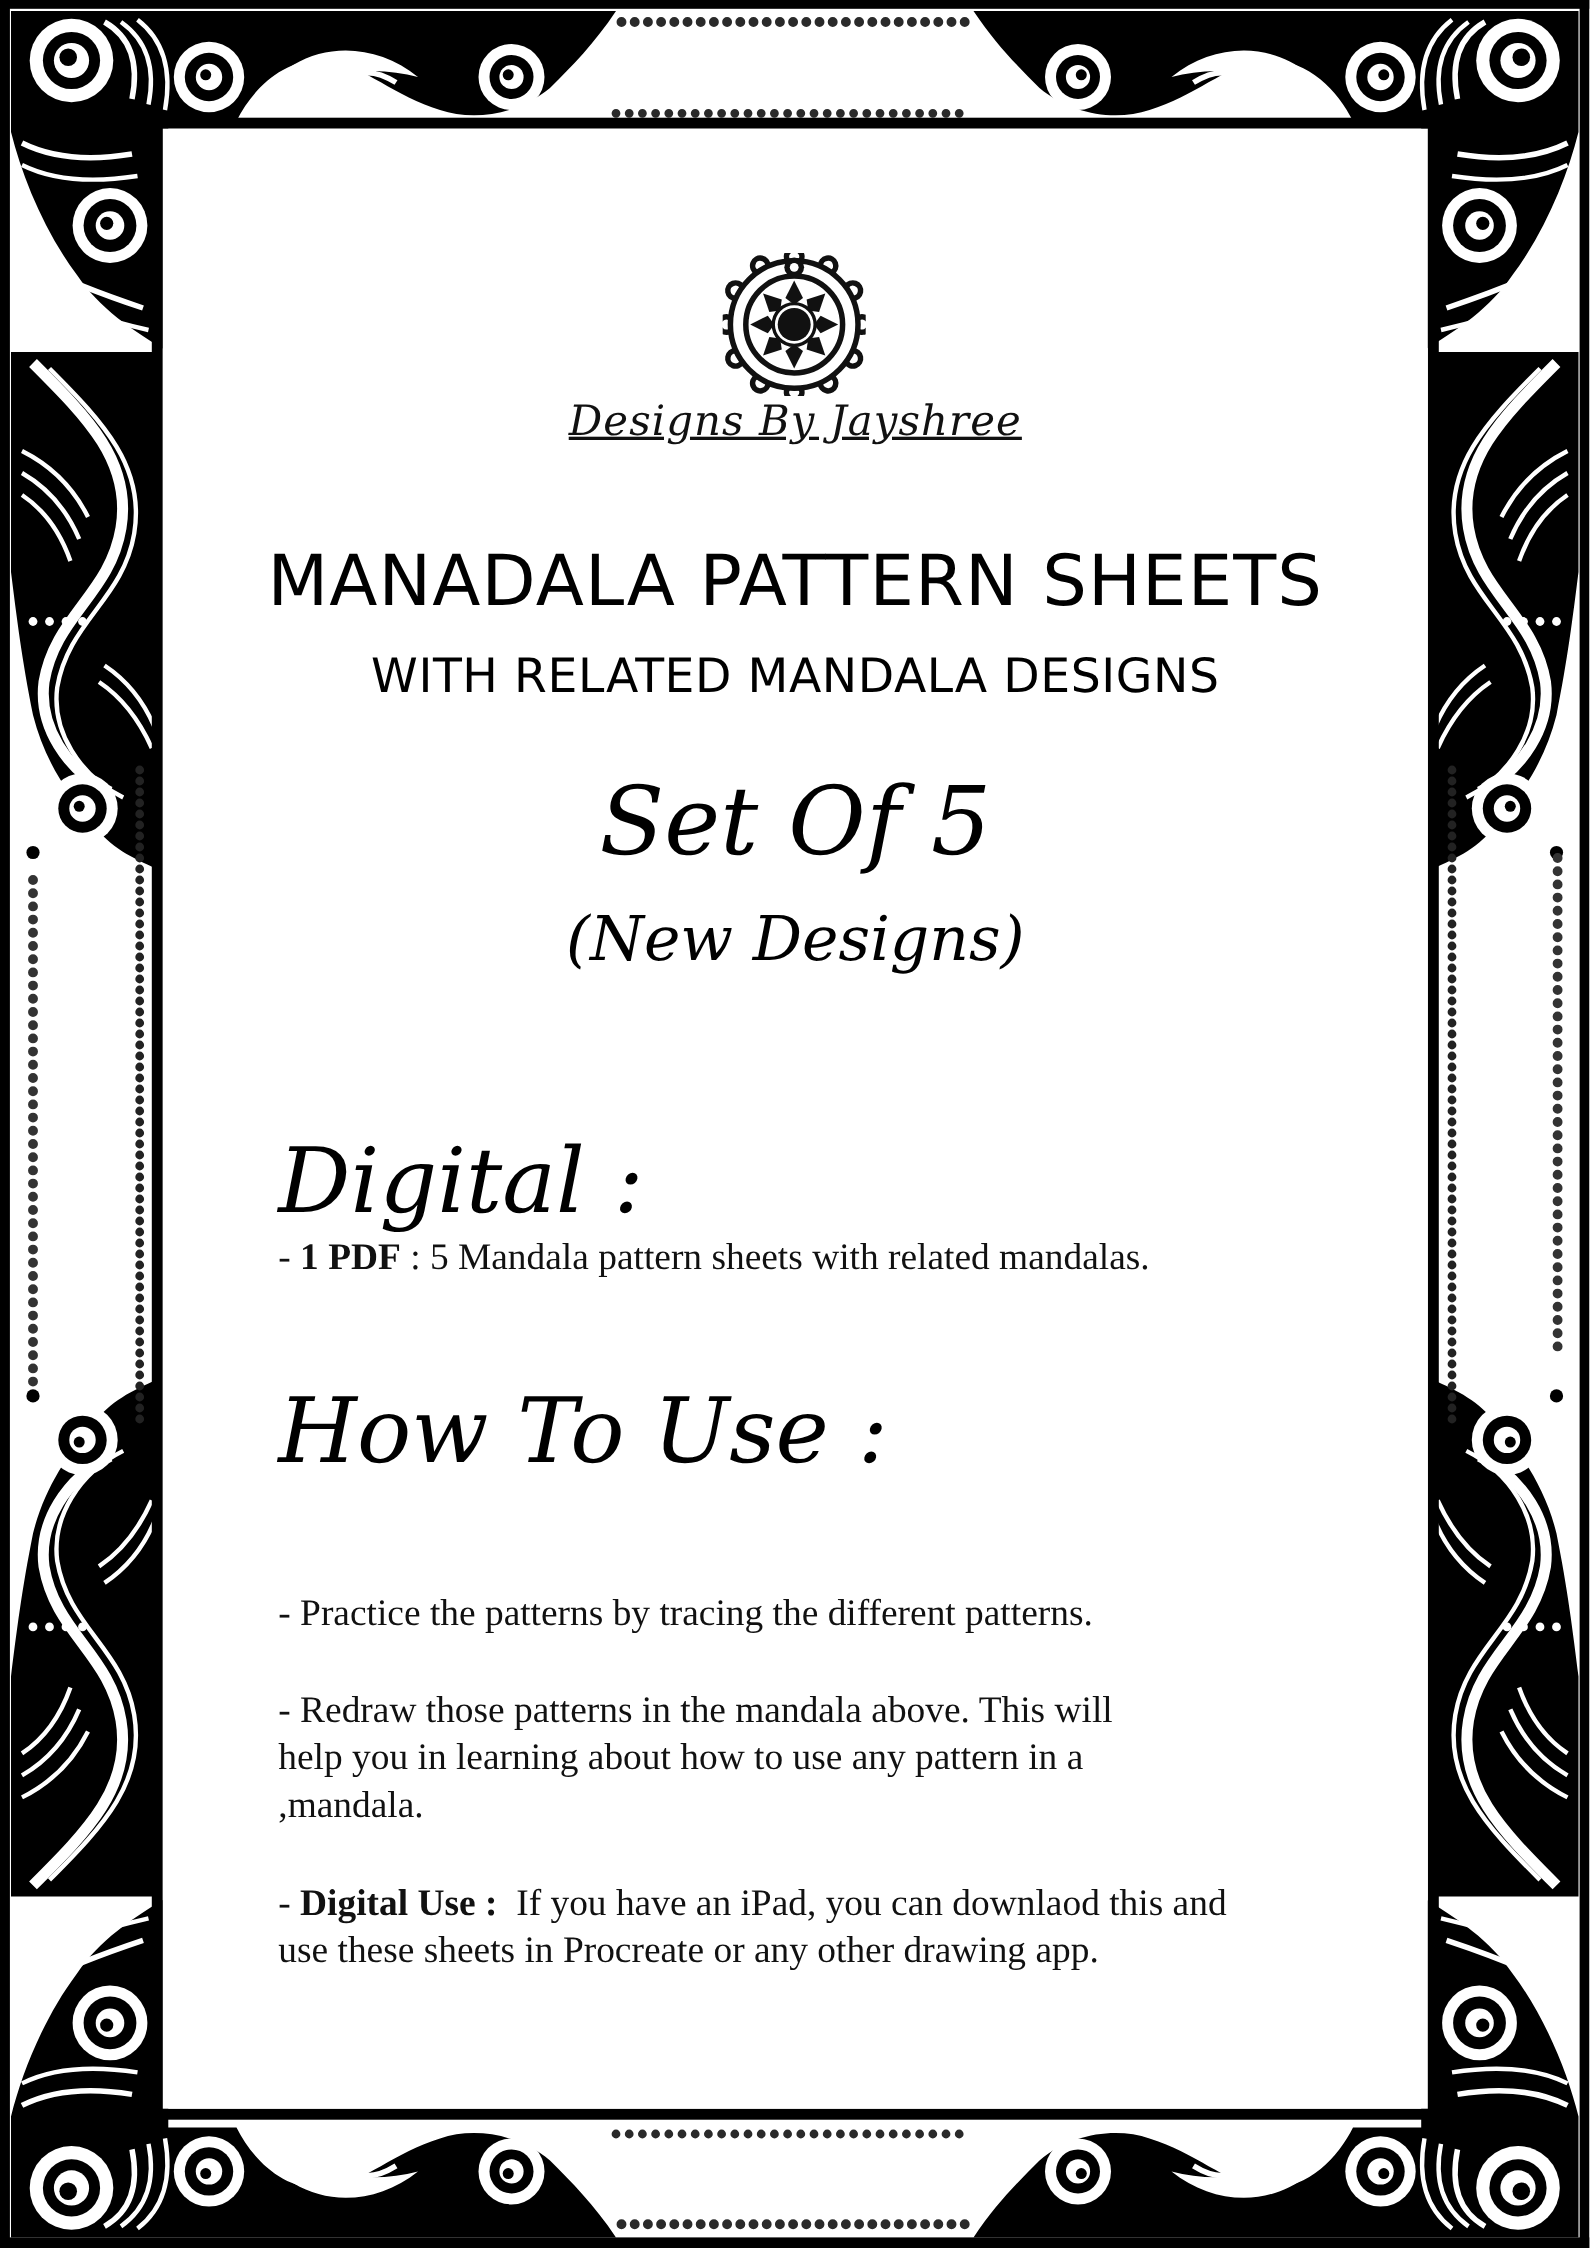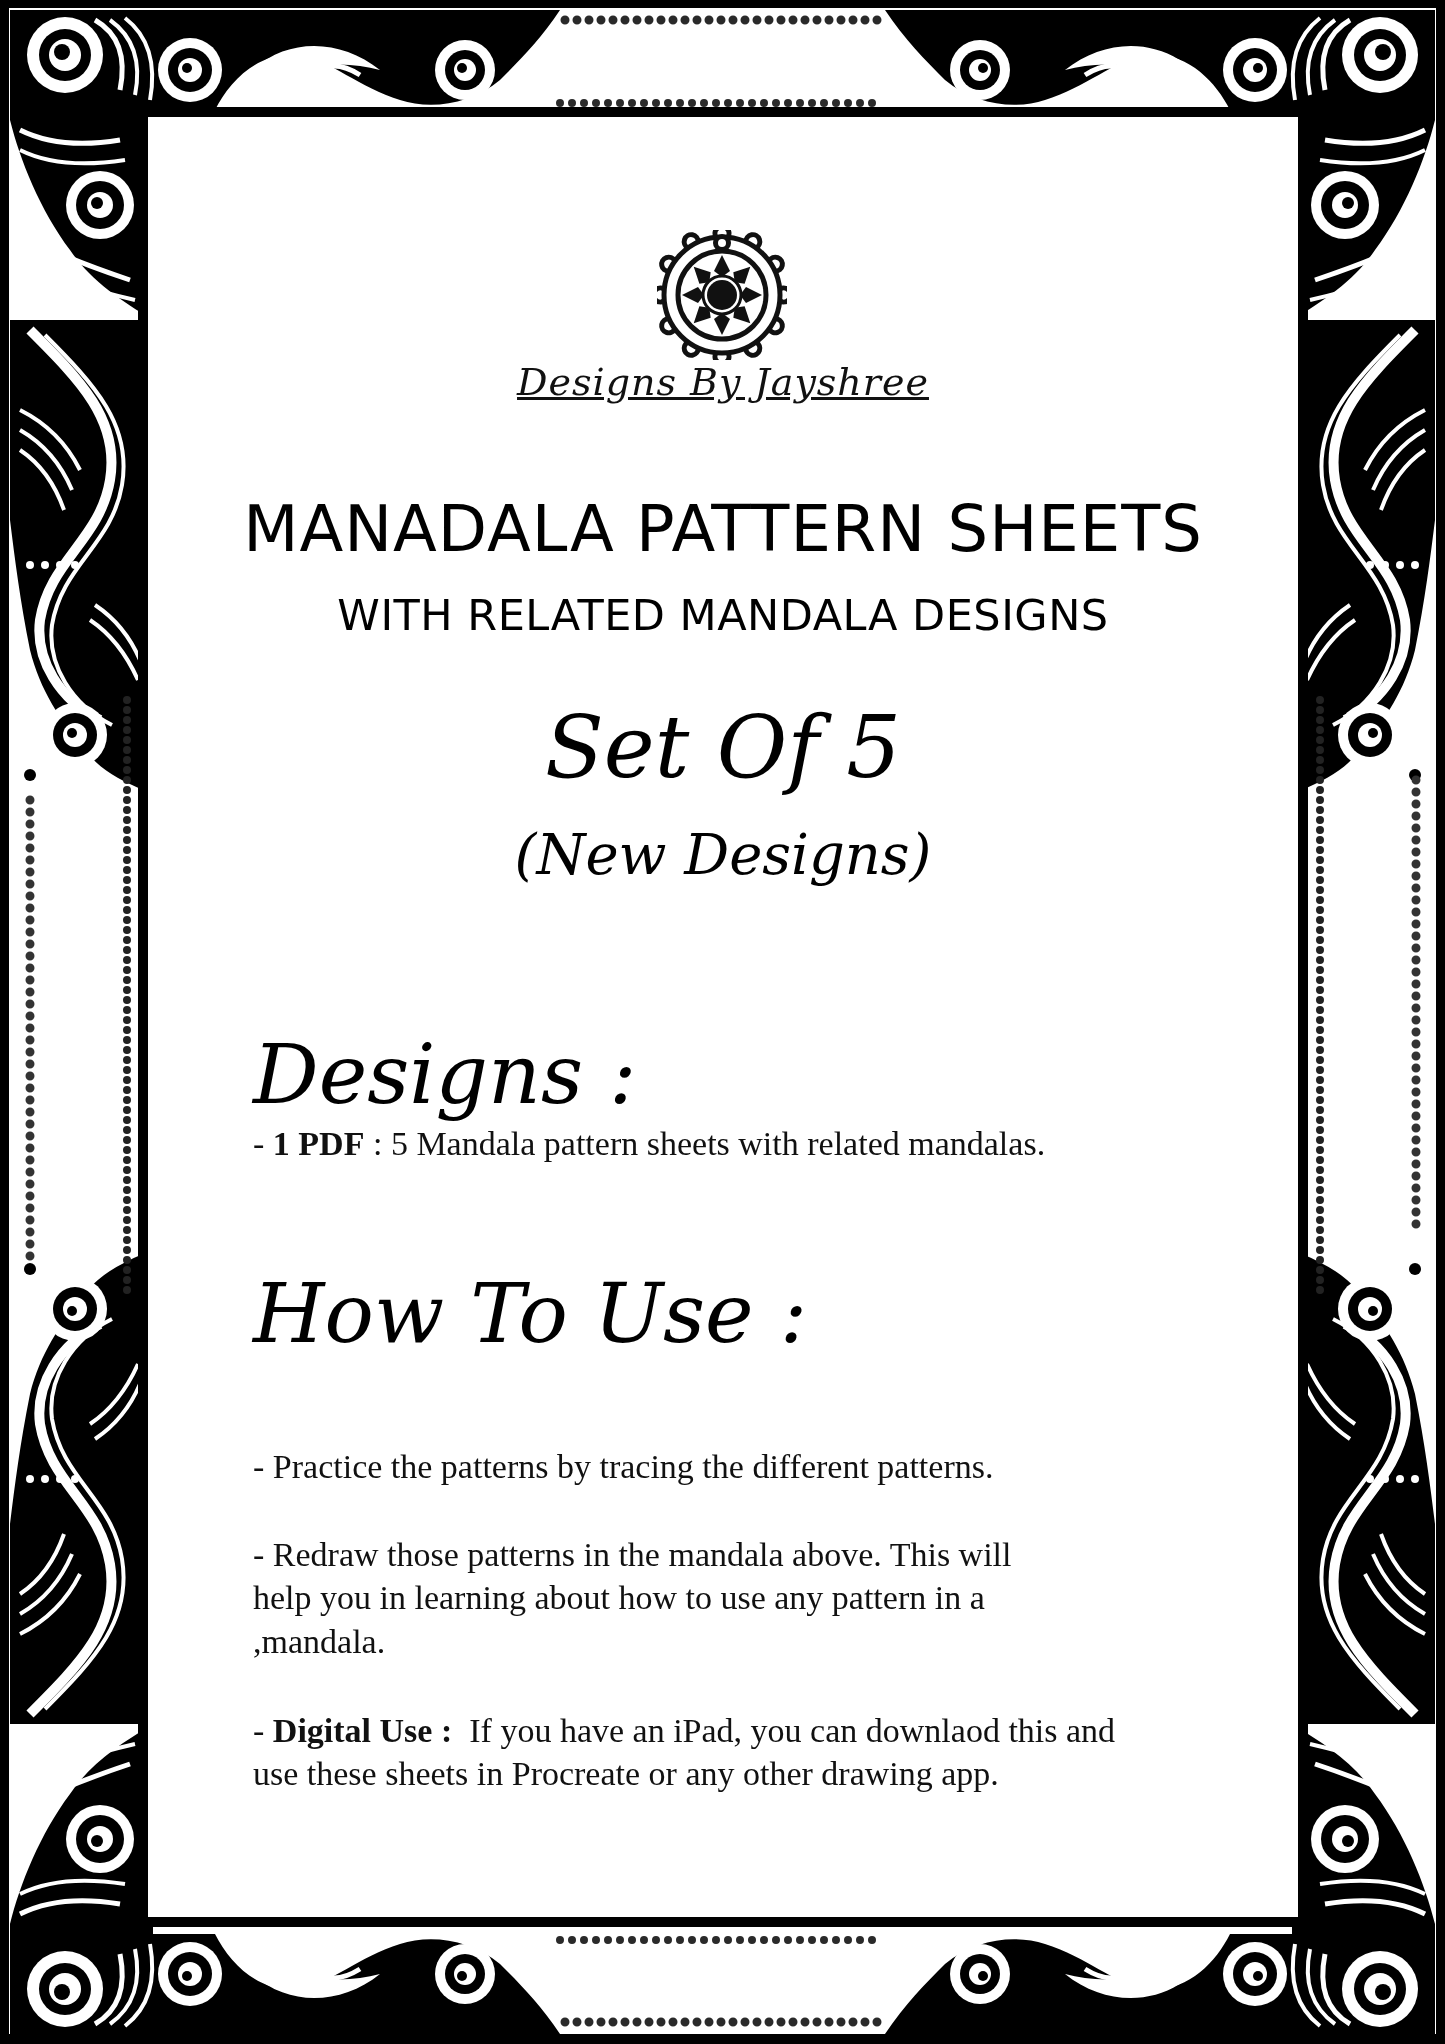--- a/index.html
+++ b/index.html
@@ -160,23 +160,23 @@
       </g>
     </svg>
   </div>
 
   <div class="brand">Designs By Jayshree</div>
   <div class="title">MANADALA PATTERN SHEETS</div>
   <div class="subtitle">WITH RELATED MANDALA DESIGNS</div>
   <div class="set">Set Of 5</div>
   <div class="new">(New Designs)</div>
 
-  <div class="section-head" style="top:905px;">Designs :</div>
+  <div class="section-head" style="top:905px;">Digital :</div>
   <div class="body-line" style="top:1003px;"><span>- </span><b>1 PDF</b><span> : </span><span>5 Mandala pattern sheets with related mandalas.</span></div>
 
-  <div class="section-head" style="top:1132px;margin-top:12px;">How To Use :</div>
+  <div class="section-head" style="top:1132px;">How To Use :</div>
   <div class="body-line" style="top:1326px;">- Practice the patterns by tracing the different patterns.</div>
   <div class="body-line" style="top:1414px;">- Redraw those patterns in the mandala above. This will</div>
   <div class="body-line" style="top:1457px;">help you in learning about how to use any pattern in a</div>
   <div class="body-line" style="top:1501px;">,mandala.</div>
   <div class="body-line" style="top:1590px;"><span>- </span><b>Digital Use :</b><span style="white-space:pre;text-align:right;">  If you have an iPad, you can downlaod this and</span></div>
   <div class="body-line" style="top:1633px;">use these sheets in Procreate or any other drawing app.</div>
 </div>
 
 </body></html>

